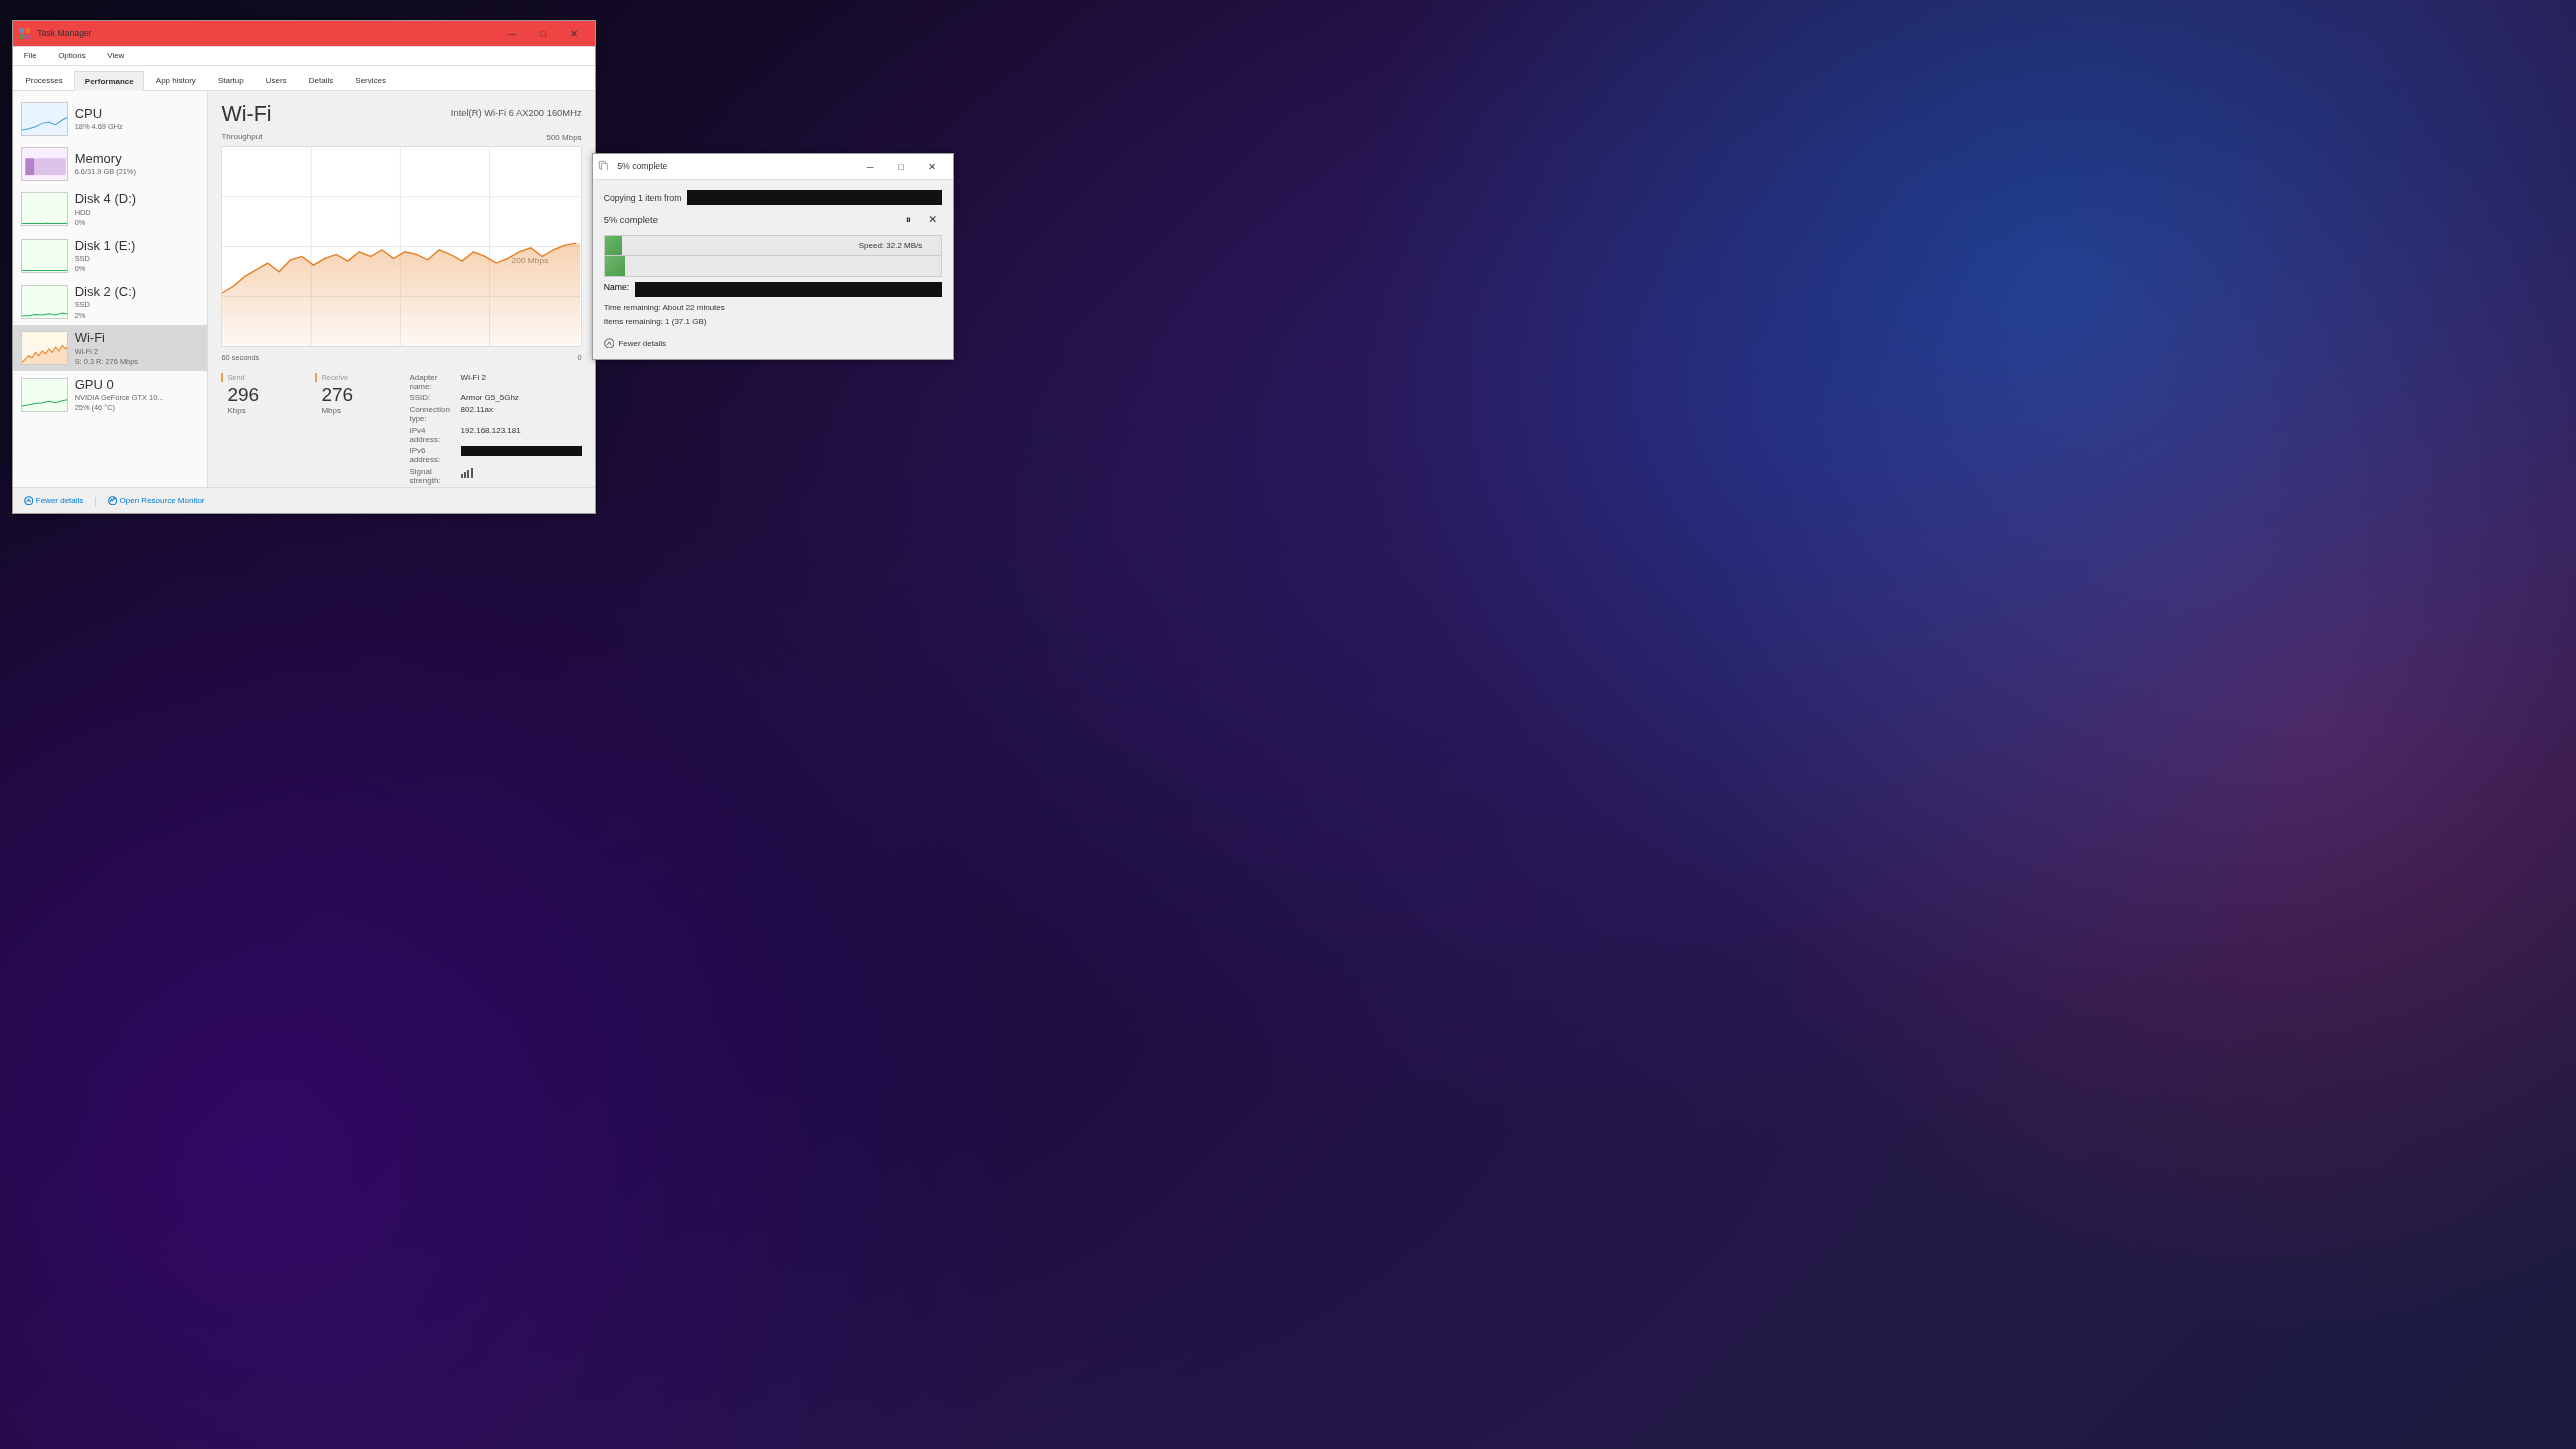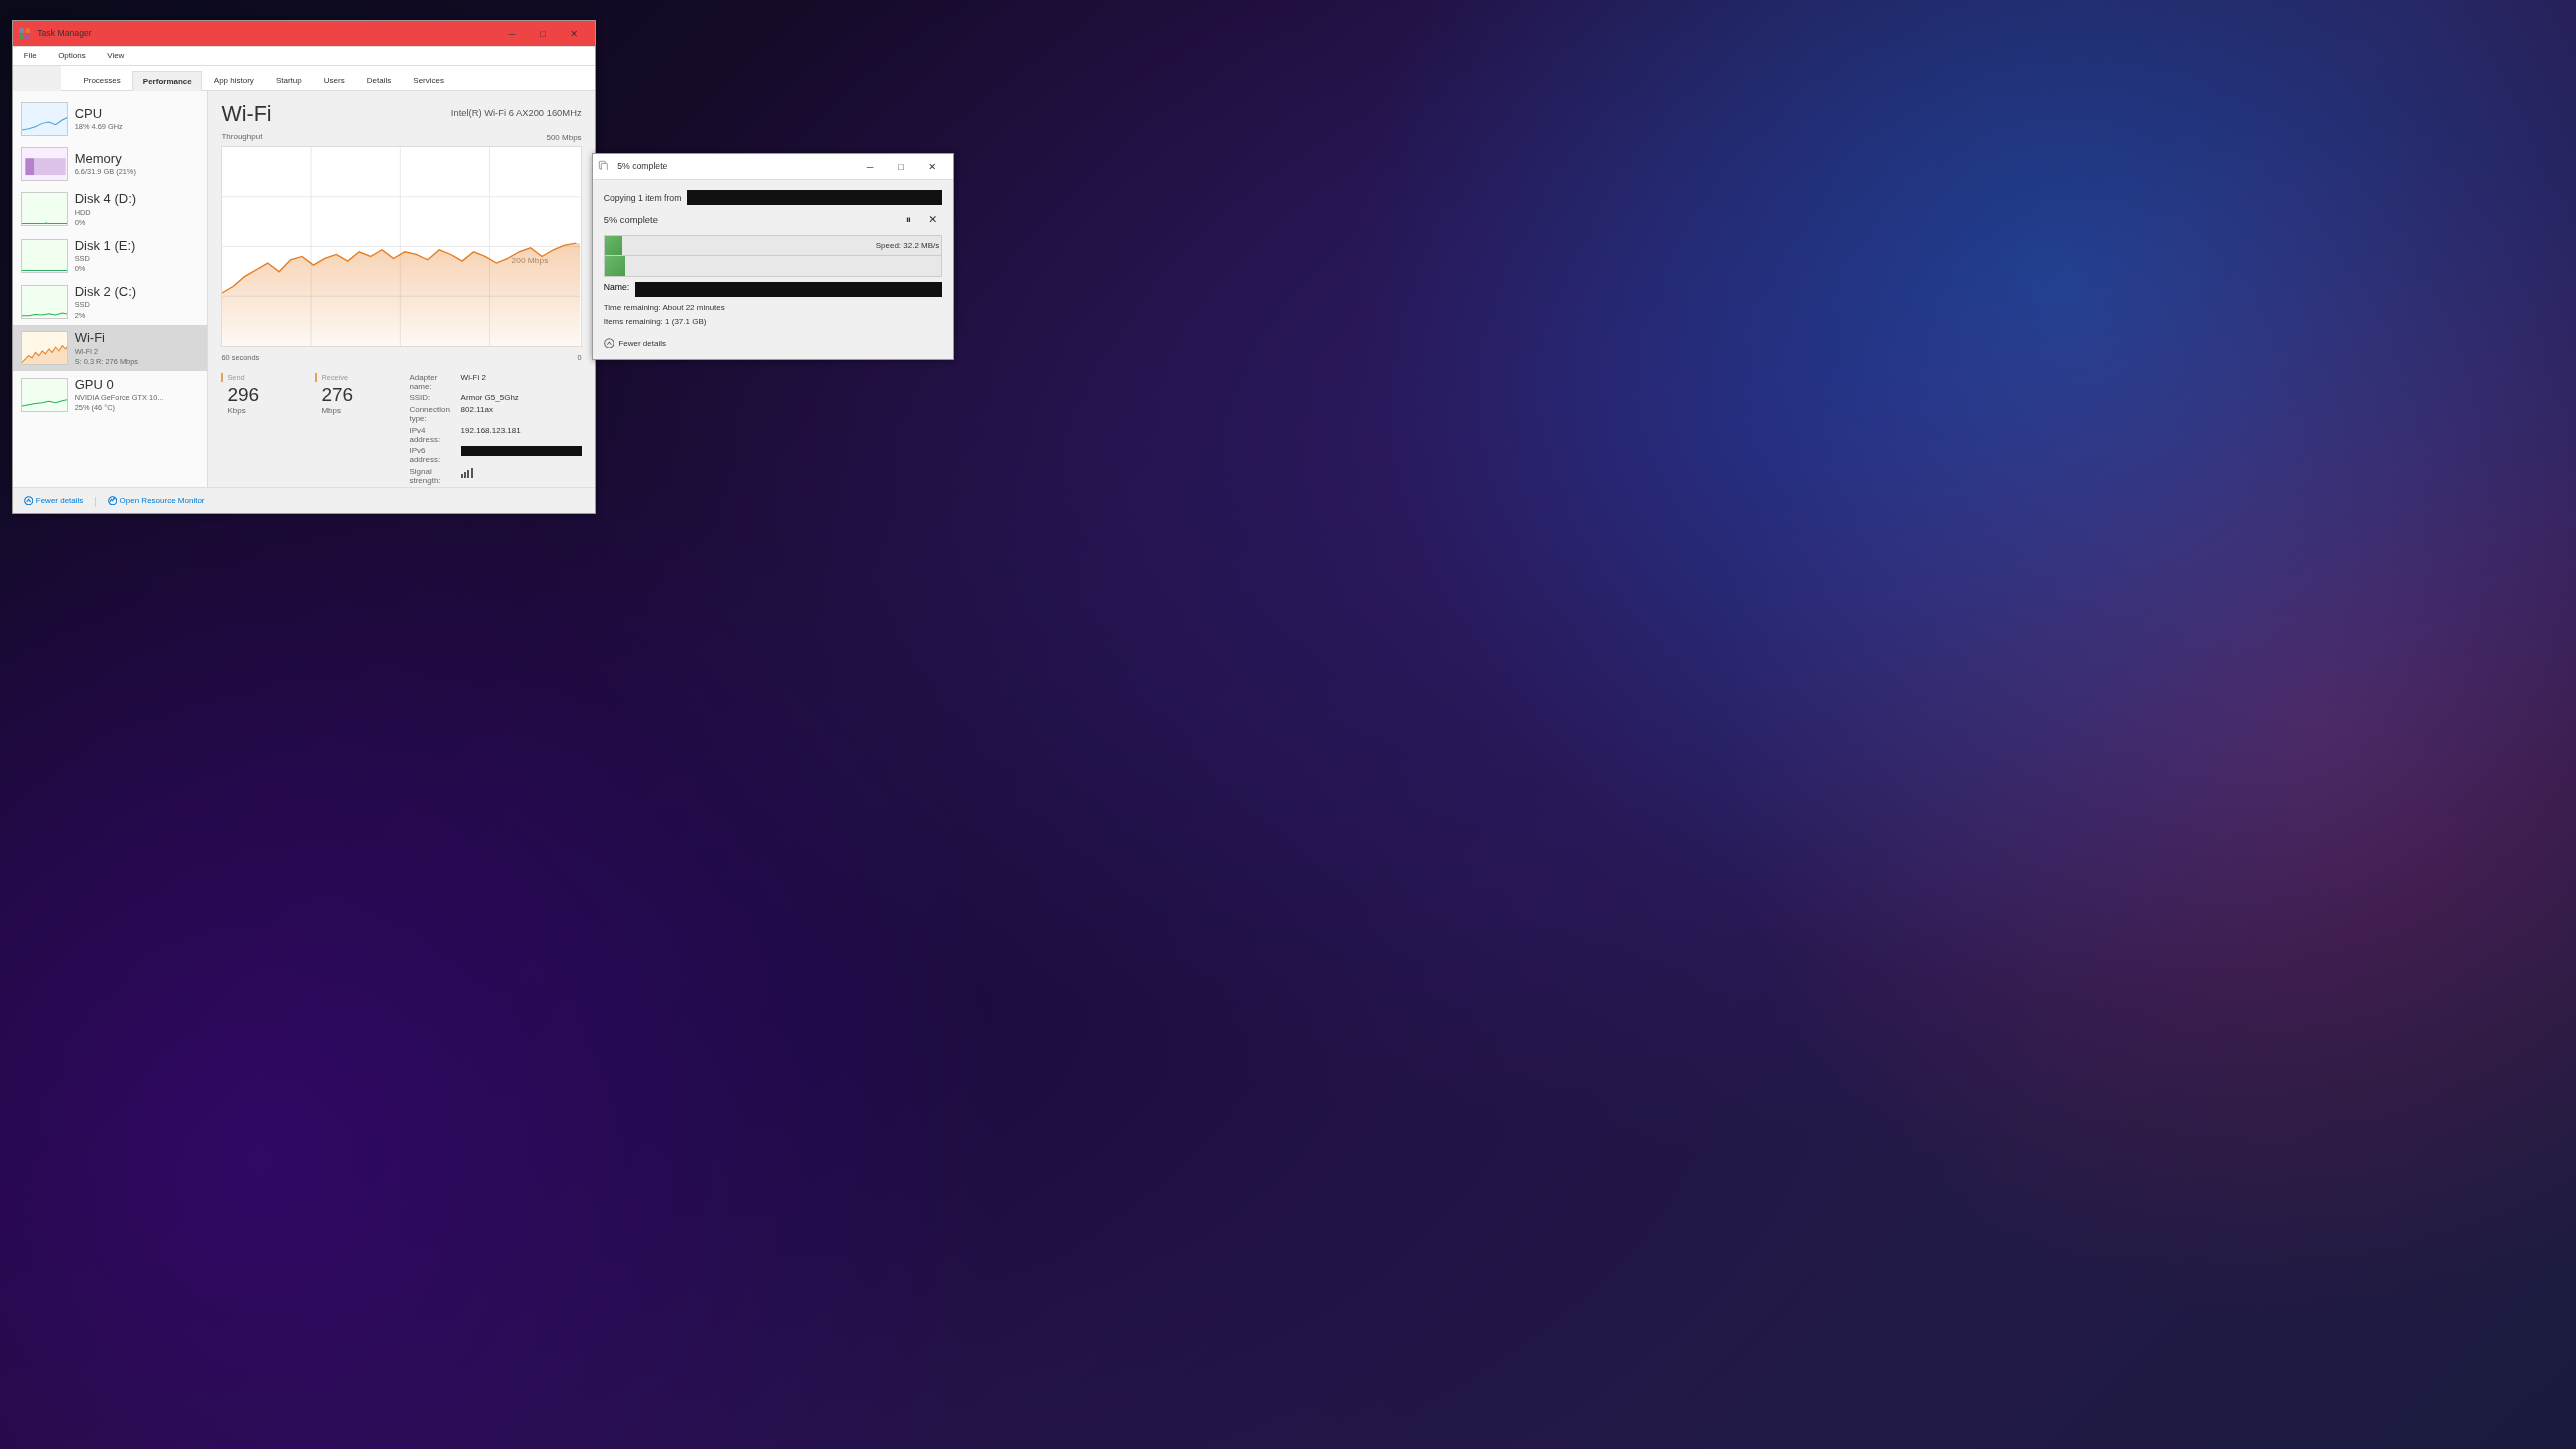--- a/index.html
+++ b/index.html
@@ -96,24 +96,23 @@
       color: #333;
       padding: 2.7px 5.4px;
       cursor: pointer;
     }
 
     .tabs-bar {
       background: #fff;
       height: 25.5px;
       display: flex;
       align-items: flex-end;
-      padding: 0 12px;
+      padding: 0 2px;
       border-bottom: 1.3px solid #ddd;
       gap: 1.3px;
-      margin-left: 48px;
     }
 
     .tab {
       padding: 4px 9.4px;
       font-size: 8px;
       cursor: pointer;
       border: 0.7px solid transparent;
       border-bottom: none;
       background: transparent;
       color: #333;
@@ -439,21 +438,21 @@
     .progress-bar-row:last-child { border-bottom: none; }
 
     .progress-fill {
       height: 100%;
       background: linear-gradient(135deg, #6db86d 0%, #4a9e4a 100%);
       width: 5%;
     }
 
     .speed-label {
       position: absolute;
-      right: 2px;
+      right: 19px;
       top: 50%;
       transform: translateY(-50%);
       font-size: 8px;
       color: #333;
     }
 
     .copy-name-row {
       display: flex;
       margin-bottom: 4px;
       font-size: 8.7px;

